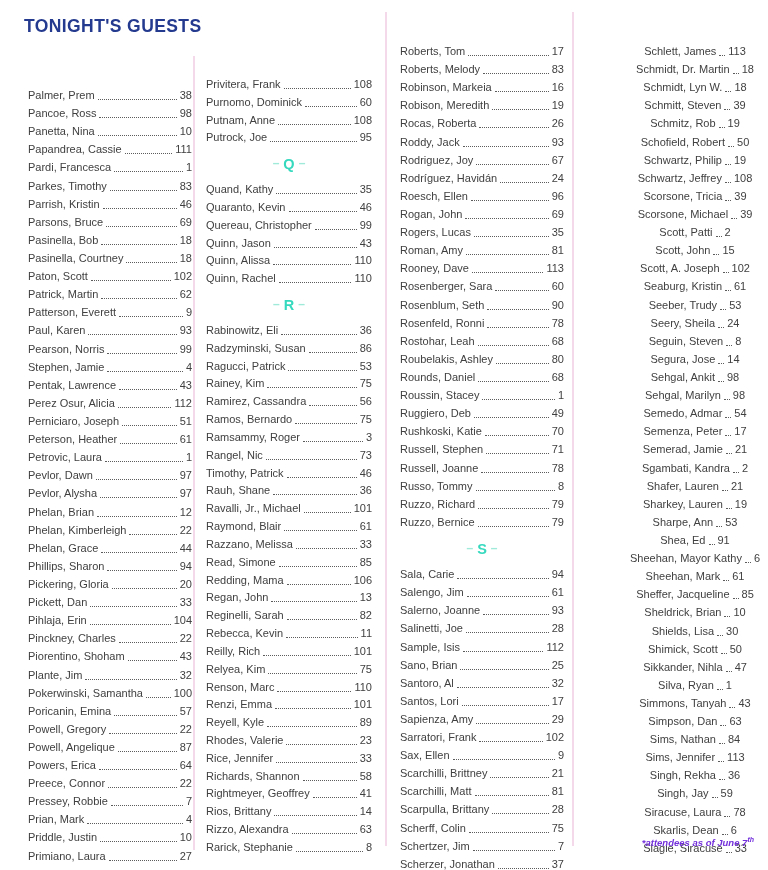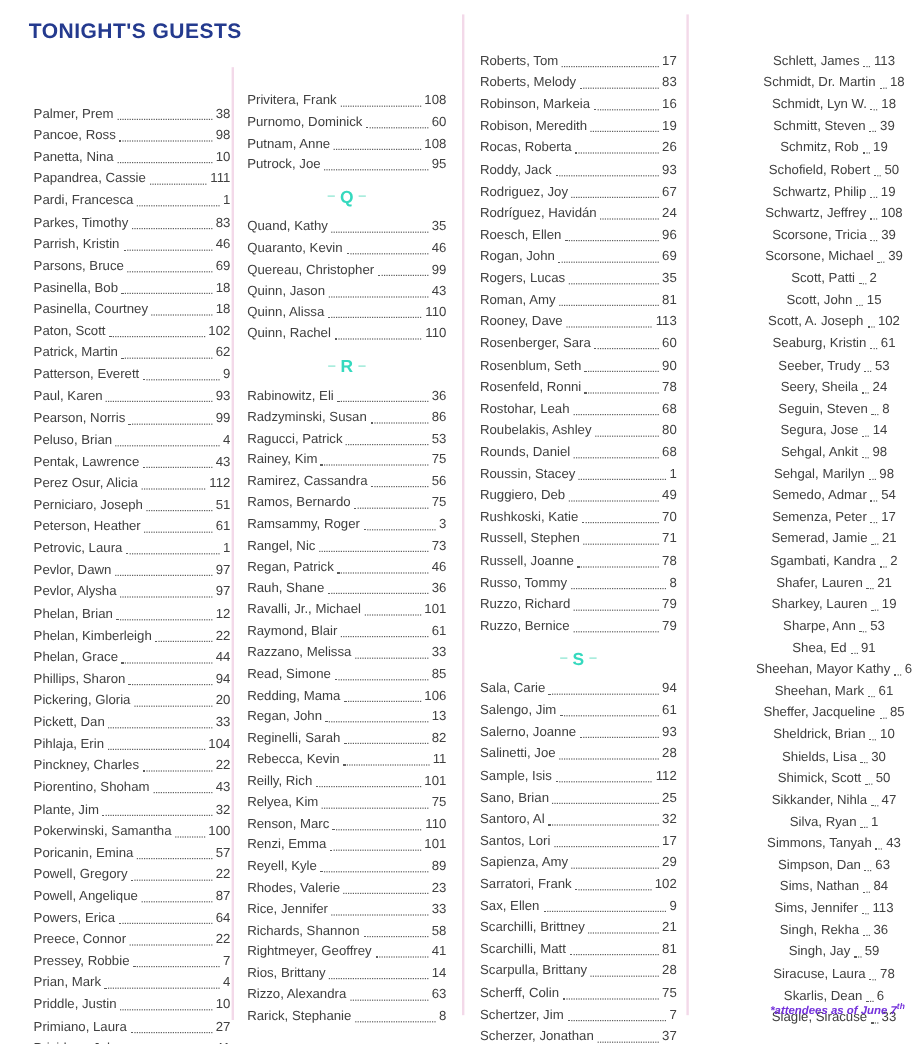--- a/index.html
+++ b/index.html
@@ -162,21 +162,21 @@
         <span class="name">Paul, Karen</span>
         <span class="leader"></span>
         <span class="num">93</span>
       </div>
       <div class="entry">
         <span class="name">Pearson, Norris</span>
         <span class="leader"></span>
         <span class="num">99</span>
       </div>
       <div class="entry">
-        <span class="name">Peluso, Brian</span>
+        <span class="name">Stephen, Jamie</span>
         <span class="leader"></span>
         <span class="num">4</span>
       </div>
       <div class="entry">
         <span class="name">Pentak, Lawrence</span>
         <span class="leader"></span>
         <span class="num">43</span>
       </div>
       <div class="entry">
         <span class="name">Perez Osur, Alicia</span>
@@ -401,21 +401,21 @@
         <span class="name">Ramsammy, Roger</span>
         <span class="leader"></span>
         <span class="num">3</span>
       </div>
       <div class="entry">
         <span class="name">Rangel, Nic</span>
         <span class="leader"></span>
         <span class="num">73</span>
       </div>
       <div class="entry">
-        <span class="name">Regan, Patrick</span>
+        <span class="name">Timothy, Patrick</span>
         <span class="leader"></span>
         <span class="num">46</span>
       </div>
       <div class="entry">
         <span class="name">Rauh, Shane</span>
         <span class="leader"></span>
         <span class="num">36</span>
       </div>
       <div class="entry">
         <span class="name">Ravalli, Jr., Michael</span>

